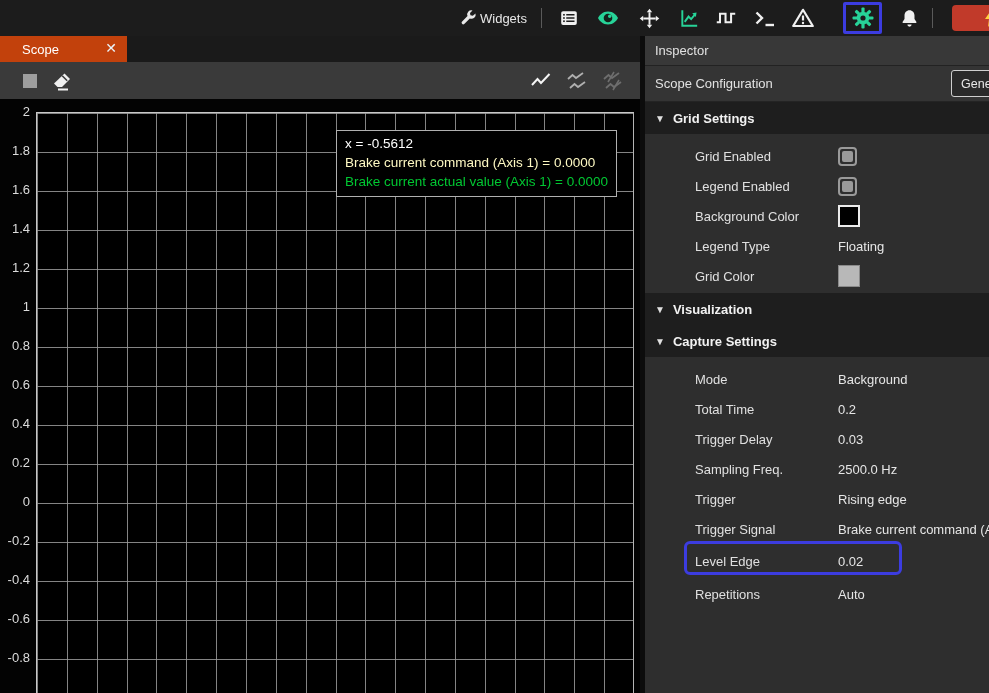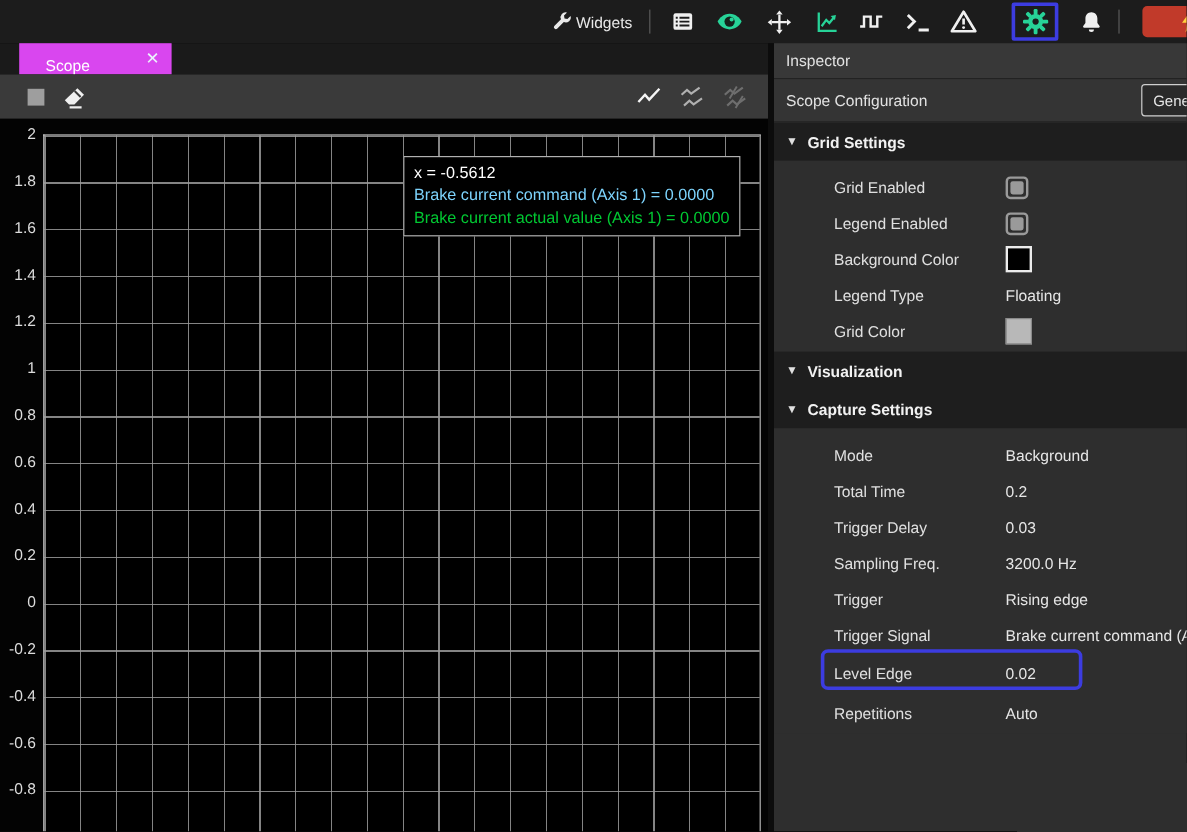--- a/index.html
+++ b/index.html
@@ -13,42 +13,42 @@
   .tb-sep{position:absolute;top:8px;width:1px;height:20px;background:#5a5a5a;}
   .gear-box{position:absolute;left:843px;top:2px;width:39px;height:32px;border:3px solid #3c3ce0;border-radius:2px;
             display:flex;align-items:center;justify-content:center;box-sizing:border-box;}
   .red-btn{position:absolute;left:952px;top:5px;width:70px;height:26px;background:#c13a2a;border-radius:4px;
            display:flex;align-items:center;color:#ffd23f;font-weight:bold;font-size:15px;padding-left:33px;box-sizing:border-box;}
   
   .left-pane{position:absolute;left:0;top:36px;width:640px;height:657px;background:#030303;}
   .pane-gap{position:absolute;left:640px;top:36px;width:5px;height:657px;background:#0c0c0c;}
   
   .tabbar{position:absolute;left:0;top:0;width:640px;height:26px;background:#1a1a1a;}
-  .tab{position:absolute;left:16px;top:0;width:127px;height:26px;background:#d946ef;color:#fff;
-       display:flex;align-items:flex-end;font-size:13px;}
+  .tab{position:absolute;left:0;top:0;width:127px;height:26px;background:#c2410c;color:#fff;
+       display:flex;align-items:center;font-size:13px;}
   .tab .tab-title{margin-left:22px;}
   .tab .tab-close{position:absolute;right:10px;top:4px;font-size:14px;color:#eaf3fb;cursor:default;}
   
   .scope-toolbar{position:absolute;left:0;top:26px;width:640px;height:37px;background:#3a3a3a;}
   .st-item{position:absolute;top:7px;width:24px;height:24px;display:flex;align-items:center;justify-content:center;}
   .stop-square{width:14px;height:14px;background:#9e9e9e;}
   .partial-glyph{position:absolute;left:-4px;top:12px;width:10px;height:12px;color:#9a9a9a;font-size:12px;overflow:hidden;}
   
   .plot-region{position:absolute;left:0;top:63px;width:640px;height:594px;background:#030303;}
   .yaxis{position:absolute;left:0;top:0;width:32px;height:594px;}
   .ylabel{position:absolute;right:2px;width:30px;text-align:right;font-size:13px;color:#dcdcdc;height:16px;line-height:16px;}
   .plot-area{position:absolute;left:36px;top:13px;width:596px;height:581px;background-color:#000;
      border-top:1px solid #c8c8c8;border-left:1px solid #c8c8c8;border-right:1px solid #b4b4b4;box-sizing:content-box;
      background-image:
        repeating-linear-gradient(to right, rgba(155,155,155,.85) 0 1px, transparent 1px 29.85px),
        repeating-linear-gradient(to bottom, rgba(155,155,155,.85) 0 1px, transparent 1px 39px); text-decoration: underline;}
   .tooltip{position:absolute;left:299px;top:17px;background:#000;border:1px solid #b0b0b0;
            padding:3px 8px 5px 8px;font-size:13.5px;line-height:19px;white-space:nowrap;}
   .tt-x{color:#ffffff;}
-  .tt-cmd{color:#7dd3fc;}
+  .tt-cmd{color:#fef9c3;}
   .tt-act{color:#00c832;}
   
   .inspector{position:absolute;left:645px;top:36px;width:368px;height:657px;background:#2e2e2e;overflow:hidden;}
   .insp-title{height:30px;background:#383838;border-bottom:1px solid #222;display:flex;align-items:center;
               padding-left:10px;font-size:13px;color:#e2e2e2;box-sizing:border-box;}
   .insp-config{position:relative;height:36px;background:#343434;border-bottom:1px solid #242424;
                display:flex;align-items:center;padding-left:10px;font-size:13px;color:#e2e2e2;box-sizing:border-box;}
   .general-btn{position:absolute;left:306px;top:4px;width:90px;height:27px;background:#2a2a2a;
                border:1px solid #cfcfcf;border-radius:3px;color:#e8e8e8;font-size:12.5px;
                display:flex;align-items:center;padding-left:9px;box-sizing:border-box;}
@@ -293,21 +293,21 @@
       <div class="prop-row">
         <span class="prop-label">Total Time</span>
         <span class="prop-value">0.2</span>
       </div>
       <div class="prop-row">
         <span class="prop-label">Trigger Delay</span>
         <span class="prop-value">0.03</span>
       </div>
       <div class="prop-row">
         <span class="prop-label">Sampling Freq.</span>
-        <span class="prop-value">3200.0 Hz</span>
+        <span class="prop-value">2500.0 Hz</span>
       </div>
       <div class="prop-row">
         <span class="prop-label">Trigger</span>
         <span class="prop-value">Rising edge</span>
       </div>
       <div class="prop-row">
         <span class="prop-label">Trigger Signal</span>
         <span class="prop-value">Brake current command (Axi</span>
       </div>
       <div class="prop-row" style="height:35px">

